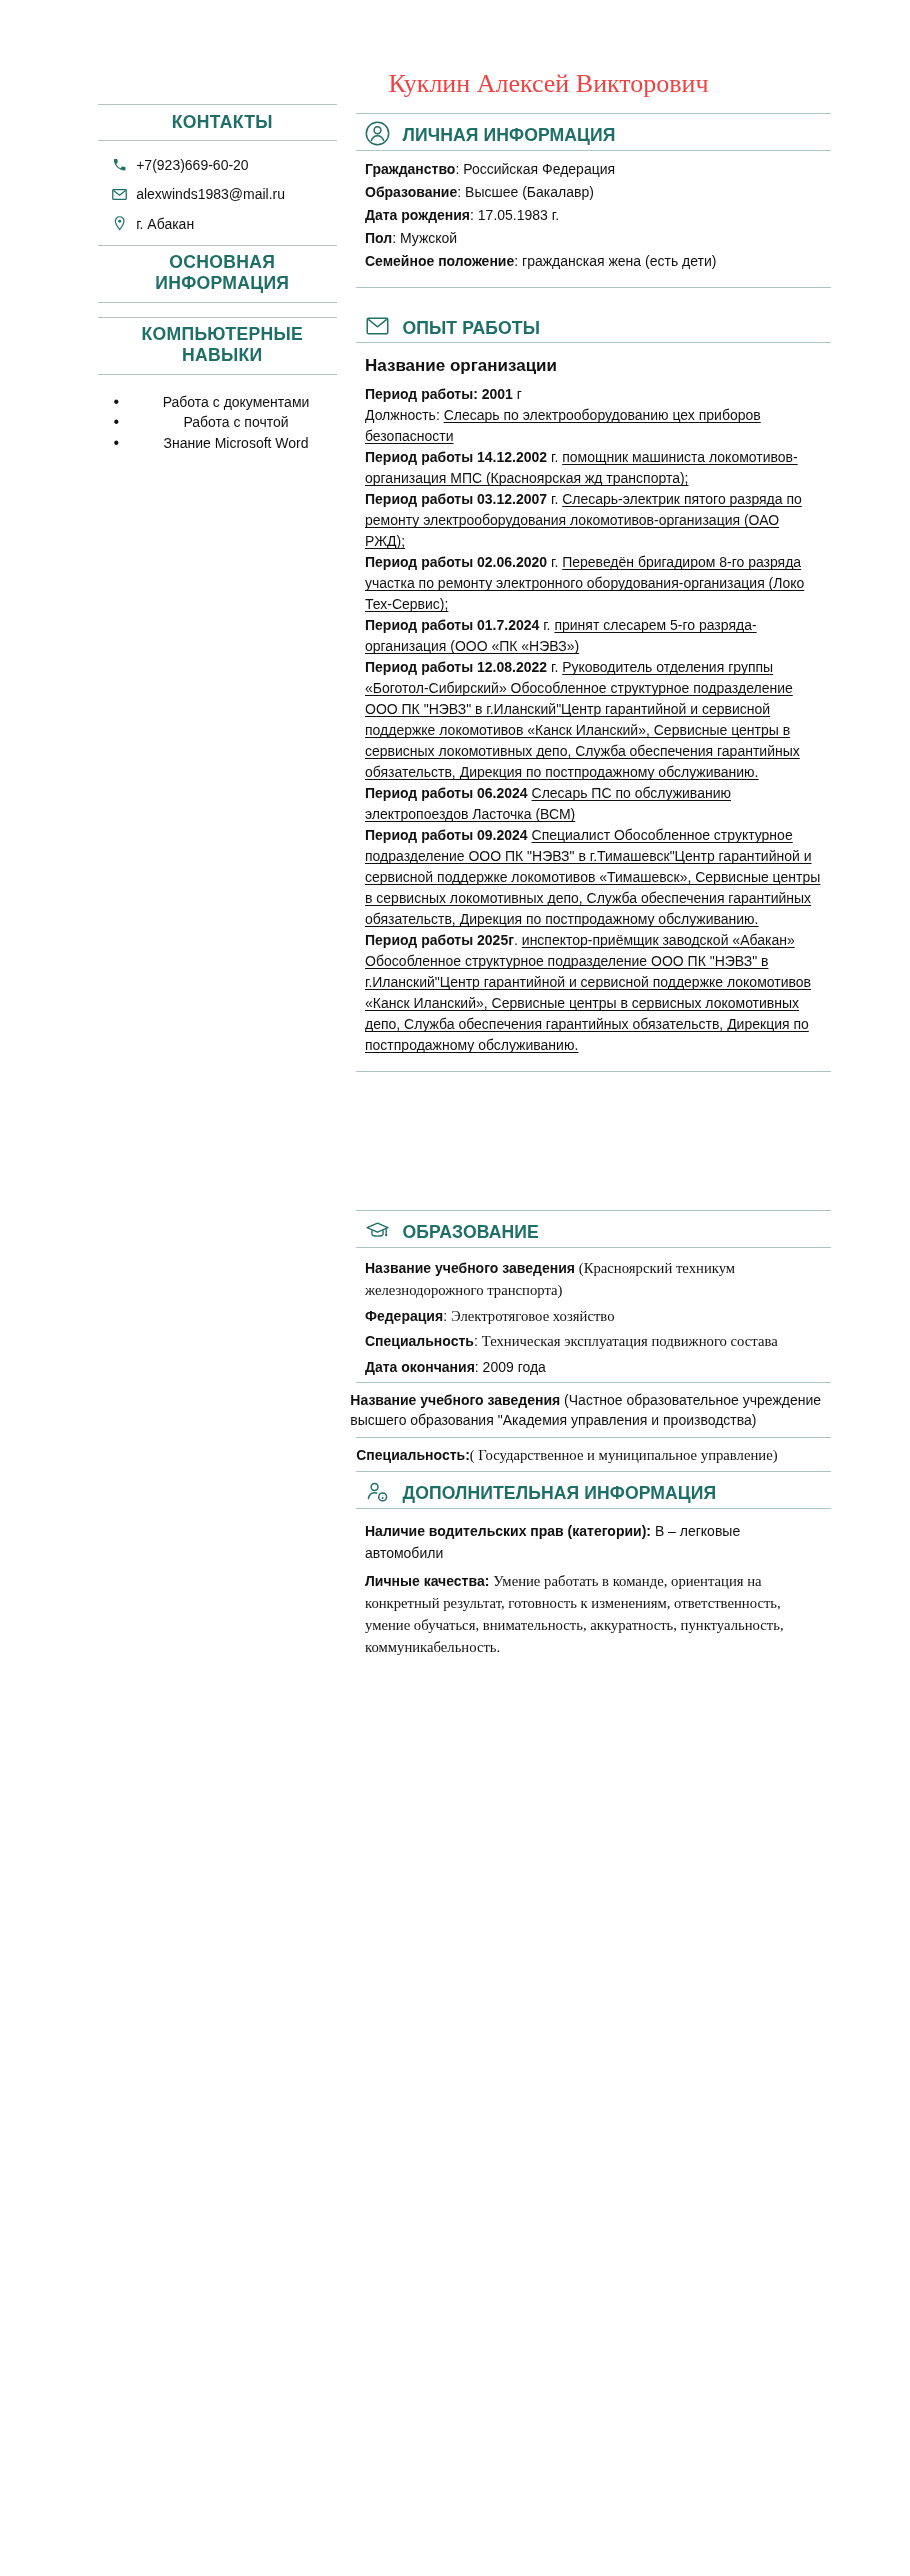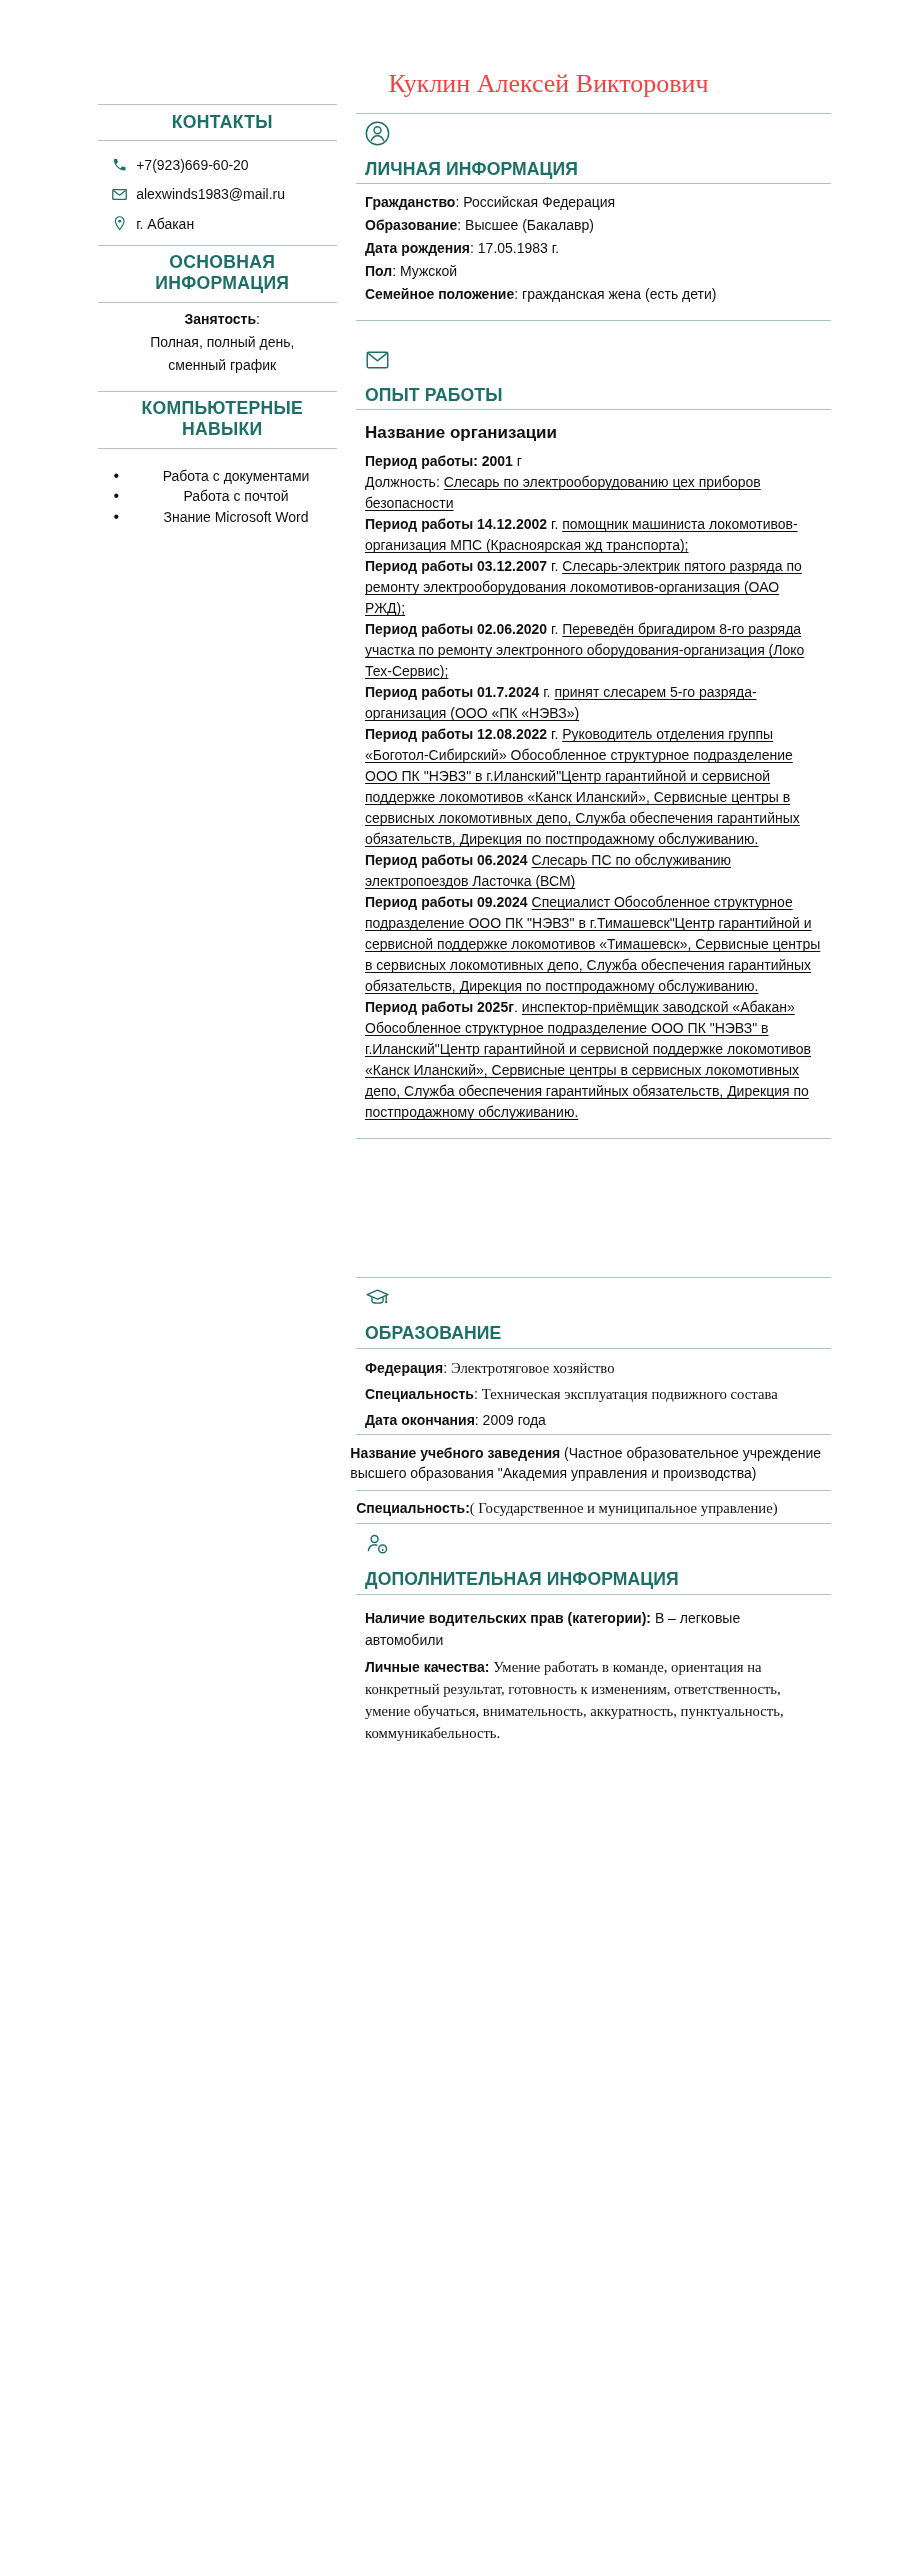--- a/index.html
+++ b/index.html
@@ -26,21 +26,21 @@
   .skills{margin:17px 0 0;padding:0;list-style:none;}
   .skills li{position:relative;padding-left:37px;font-size:14px;line-height:20.5px;}
   .skills li::before{content:"•";position:absolute;left:15.4px;top:0;font-size:16px;line-height:20.5px;color:#111;}
 
   
   h1.name{font-family:"Liberation Serif",serif;font-weight:400;font-size:26px;line-height:31px;
           margin:68px 0 14px;width:367px;text-align:center;color:#ef4444;}
   .pos{margin:4.4px 0 0;font-family:"Liberation Serif",serif;font-size:14.7px;line-height:21px;color:#000;}
   .pos .lab{font-family:"Liberation Sans",sans-serif;font-weight:700;color:#1e6f67;font-size:14px;}
   .r-pos{margin-top:2.9px;}
-  .sec-head{display:flex;align-items:flex-start;gap:12.5px;margin:7.3px 0 0;flex-direction:column;}
+  .sec-head{display:flex;align-items:flex-end;gap:12.5px;margin:7.3px 0 0;}
   .sec-icon{width:25px;height:25px;flex:0 0 25px;display:flex;align-items:center;justify-content:center;}
   .sec-title{color:#1e6f67;font-size:17.6px;font-weight:700;margin:0;letter-spacing:0.1px;}
   .r-under{margin-top:3.7px;}
   .plist{margin-top:6.6px;font-size:14px;line-height:23px;}
   .plist p{margin:0;}
   .r-after-personal{margin-top:14px;}
   .org{font-size:17px;font-weight:700;margin:13.2px 0 0;color:#111;}
   .entries{margin-top:8px;font-size:14px;line-height:21px;}
   .entries p{margin:0;}
   .r-after-exp{margin-top:14.7px;}
@@ -103,25 +103,20 @@
             </svg>
         </span>
         <span>г. Абакан</span>
       </div>
     </section>
 
     <section style="margin-top:11px;">
       <hr class="rule-s">
       <h2 class="side-title">ОСНОВНАЯ ИНФОРМАЦИЯ</h2>
       <hr class="rule-s">
-      <div class="employment">
-          <p><span class="sg-b">Занятость</span><span class="sg-p">:</span></p>
-          <p><span class="sg-p">Полная, полный день,</span></p>
-          <p><span class="sg-p">сменный график</span></p>
-        </div>
     </section>
 
     <section style="margin-top:14px;">
       <hr class="rule-s">
       <h2 class="side-title">КОМПЬЮТЕРНЫЕ НАВЫКИ</h2>
       <hr class="rule-s">
       <ul class="skills">
           <li>Работа с документами</li>
           <li>Работа с почтой</li>
           <li>Знание Microsoft Word</li>
@@ -191,20 +186,21 @@
             <path d="M3 13 18 6.5 33 13 18 19.5Z" stroke-linejoin="round"></path>
             <path d="M10 16.5V22c0 1.7 4 3.1 8 3.1s8-1.4 8-3.1v-5.5"></path>
             <path d="M30.5 14.5v7"></path>
             <circle cx="30.5" cy="23.5" r="1.7" fill="#1e6f67" stroke="none"></circle>
           </svg>
       </span>
       <h2 class="sec-title">ОБРАЗОВАНИЕ</h2>
     </div>
     <hr class="rule r-under">
     <div class="edu1">
+        <p><span class="sg-b">Название учебного заведения </span><span class="sg-serif">(Красноярский техникум железнодорожного транспорта)</span></p>
         <p><span class="sg-b">Федерация</span><span class="sg-p">: </span><span class="sg-serif">Электротяговое хозяйство</span></p>
         <p><span class="sg-b">Специальность</span><span class="sg-p">: </span><span class="sg-serif">Техническая эксплуатация подвижного состава</span></p>
         <p><span class="sg-b">Дата окончания</span><span class="sg-p">: 2009 года</span></p>
       </div>
     <hr class="rule r-tight">
     <div class="edu2name">
         <p><span class="sg-b">Название учебного заведения </span><span class="sg-p">(Частное образовательное учреждение высшего образования "Академия управления и производства)</span></p>
       </div>
     <hr class="rule r-mid">
     <div class="edu2spec">

